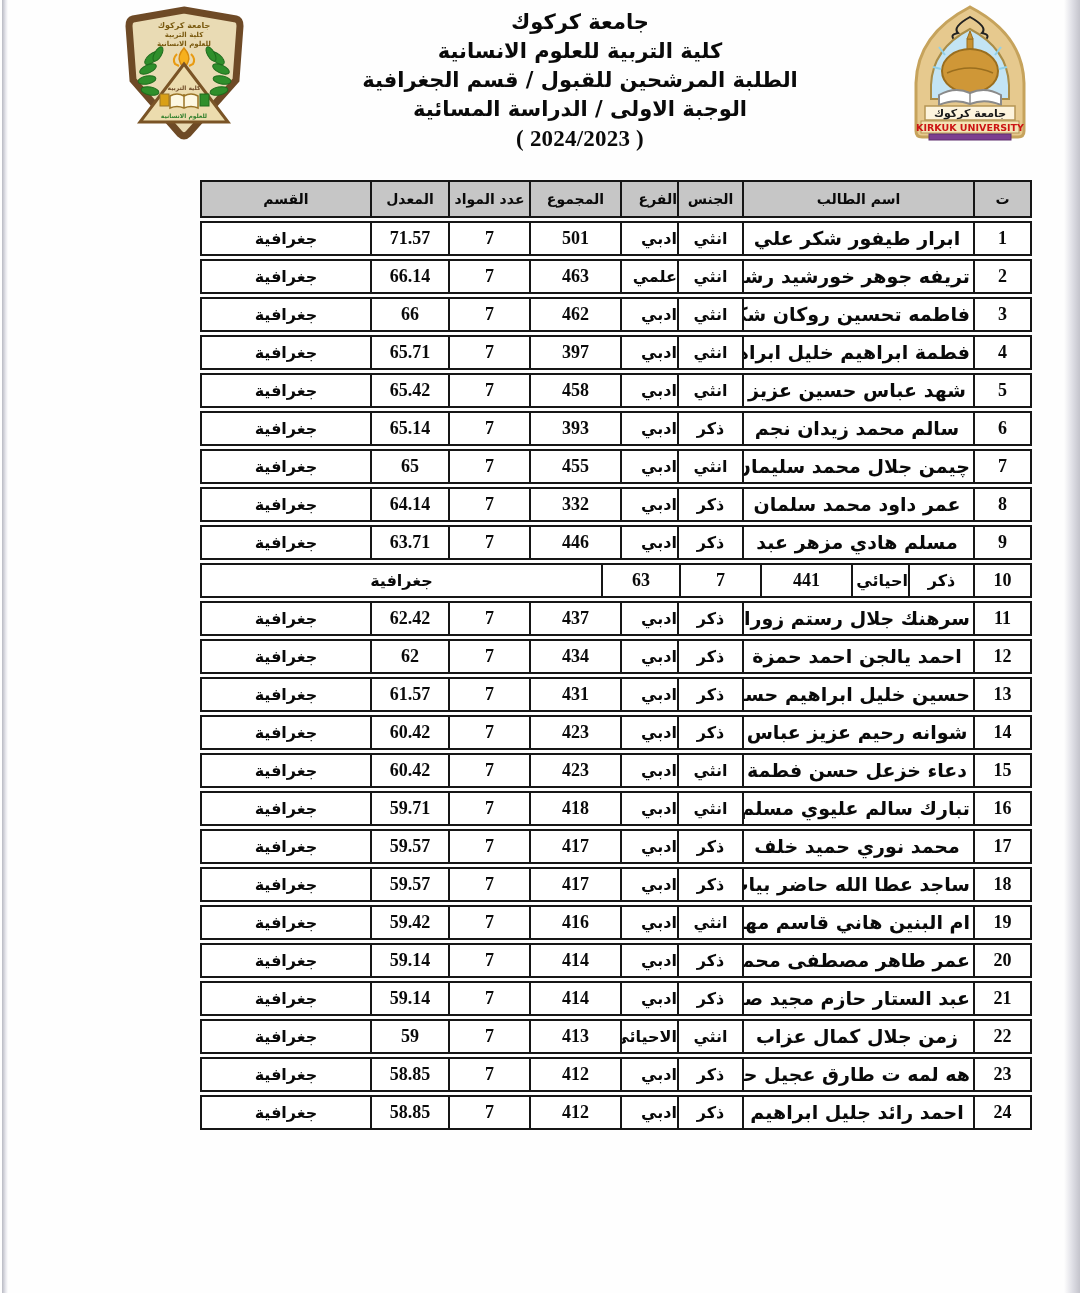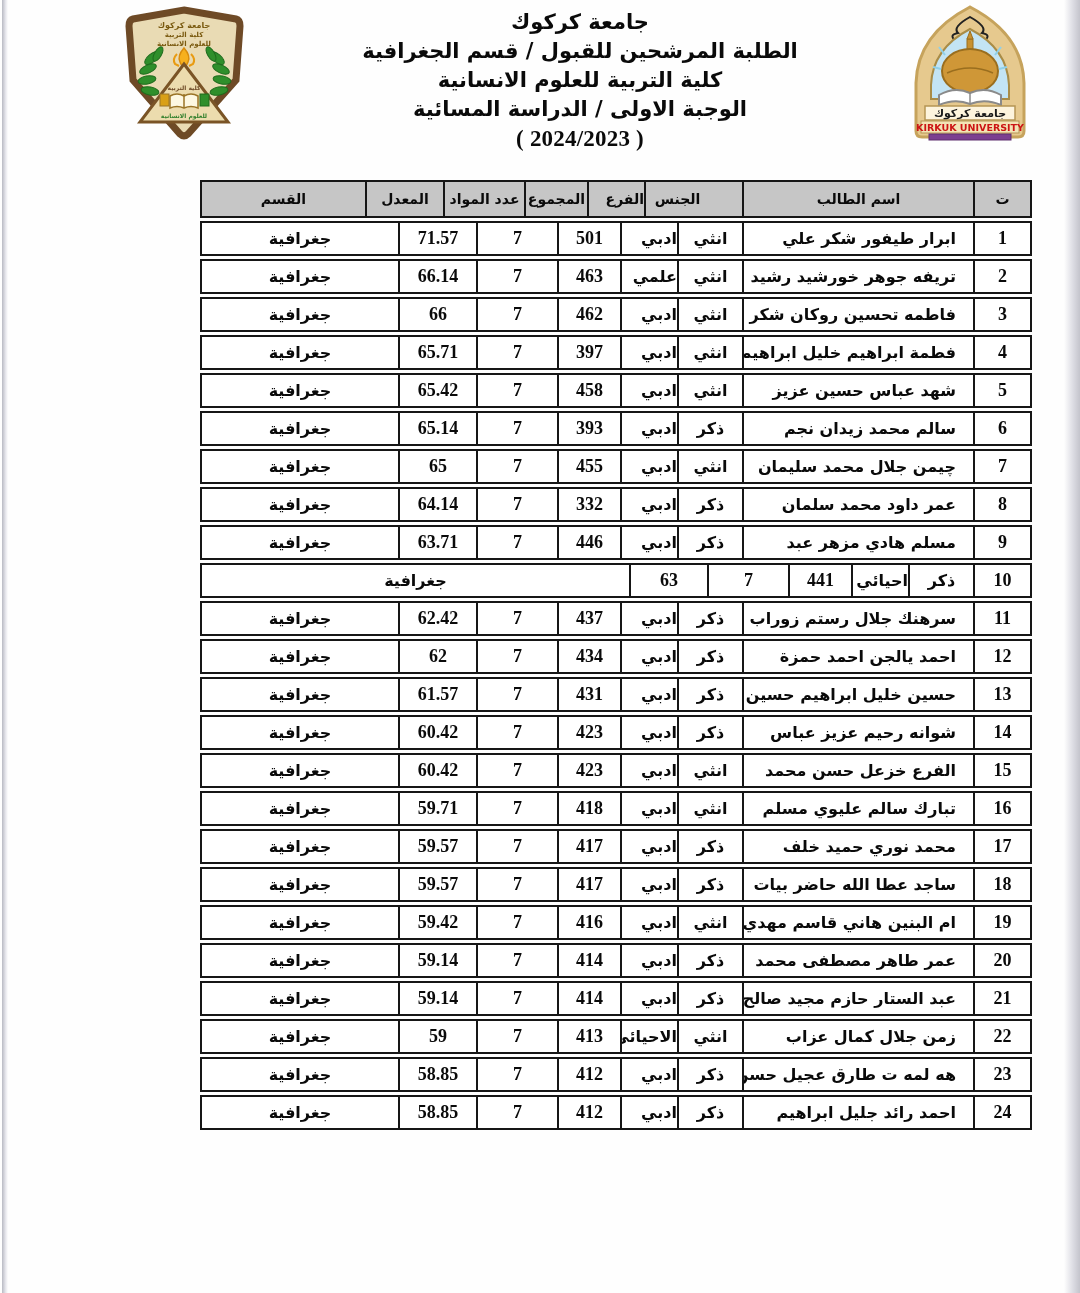--- a/index.html
+++ b/index.html
@@ -42,26 +42,26 @@
     text-align:center;font-weight:bold;
     height:31px;line-height:31px;font-size:16px;
     overflow:hidden;white-space:nowrap;
   }
   .trow.thead .cell{height:34px;line-height:34px;font-size:14px;}
   .cell:last-child{border-left:none;flex:1 1 auto;}
   .c0{width:57px;}
   .c1{width:231px;}
   .c2{width:65px;}
   .c3{width:57px;padding-left:42px;}
-  .c4{width:63px;}
+  .c4{width:91px;}
   .c5{width:81px;}
   .c6{width:78px;}
   .cell.num{font-family:"Liberation Serif",serif;font-size:18px;direction:ltr;}
-  .cell.name{text-align:right;padding-right:17px;font-size:16px;}
-  .trow.thead .cell.name{text-align:center;padding-right:0;margin-left:33px;}
+  .cell.name{padding-right:3px;font-size:19px;}
+  .trow.thead .cell.name{text-align:center;padding-right:0;}
 </style>
 </head>
 <body>
 
 <div class="edge-left"></div>
 <div class="edge-right"></div>
 
 <svg class="logo left" width="145" height="136" viewBox="0 0 145 136">
   <path d="M72,4 L124,13 Q128,14 128,20 L124,74 L76,128 Q72,132 68,128 L21,74 L17,20 Q17,14 21,13 Z" fill="#e9dbb4" stroke="#6e4a26" stroke-width="7"></path>
   <text x="72" y="22" font-size="8" font-weight="bold" fill="#7a5a10" text-anchor="middle">جامعة كركوك</text>
@@ -115,22 +115,22 @@
 
   <rect x="22" y="103" width="90" height="14" fill="#fdf4dd" stroke="#b59554" stroke-width="1.5"></rect>
   <text x="67" y="114" font-size="11" font-weight="bold" fill="#1a1a1a" text-anchor="middle">جامعة كركوك</text>
   <rect x="18" y="118" width="98" height="12" fill="#f3e3b5" stroke="#b59554" stroke-width="1"></rect>
   <text x="67" y="127.5" font-size="9.5" font-weight="bold" fill="#cc1414" text-anchor="middle">KIRKUK UNIVERSITY</text>
   <rect x="26" y="131" width="82" height="6" fill="#7c3f90" stroke="#5e2f6e" stroke-width="1"></rect>
 </svg>
 
 <div class="titles">
   <div class="tline">جامعة كركوك</div>
+  <div class="tline">كلية التربية للعلوم الانسانية</div>
   <div class="tline">الطلبة المرشحين للقبول / قسم الجغرافية</div>
-  <div class="tline">كلية التربية للعلوم الانسانية</div>
   <div class="tline">الوجبة الاولى / الدراسة المسائية</div>
   <div class="tline year">( 2024/2023 )</div>
 </div>
 
 <div class="rtable">
   <div class="trow thead" id="thead">
       <div class="cell c0">ت</div>
       <div class="cell c1 name">اسم الطالب</div>
       <div class="cell c2">الجنس</div>
       <div class="cell c3">الفرع</div>
@@ -274,21 +274,21 @@
         <div class="cell c1 name">شوانه رحيم عزيز عباس</div>
         <div class="cell c2">ذكر</div>
         <div class="cell c3">ادبي</div>
         <div class="cell c4 num">423</div>
         <div class="cell c5 num">7</div>
         <div class="cell c6 num">60.42</div>
         <div class="cell ">جغرافية</div>
       </div>
       <div class="trow">
         <div class="cell c0 num num">15</div>
-        <div class="cell c1 name">الفرع خزعل حسن محمد</div>
+        <div class="cell c1 name">دعاء خزعل حسن فطمة</div>
         <div class="cell c2">انثي</div>
         <div class="cell c3">ادبي</div>
         <div class="cell c4 num">423</div>
         <div class="cell c5 num">7</div>
         <div class="cell c6 num">60.42</div>
         <div class="cell ">جغرافية</div>
       </div>
       <div class="trow">
         <div class="cell c0 num num">16</div>
         <div class="cell c1 name">تبارك سالم عليوي مسلم</div>

